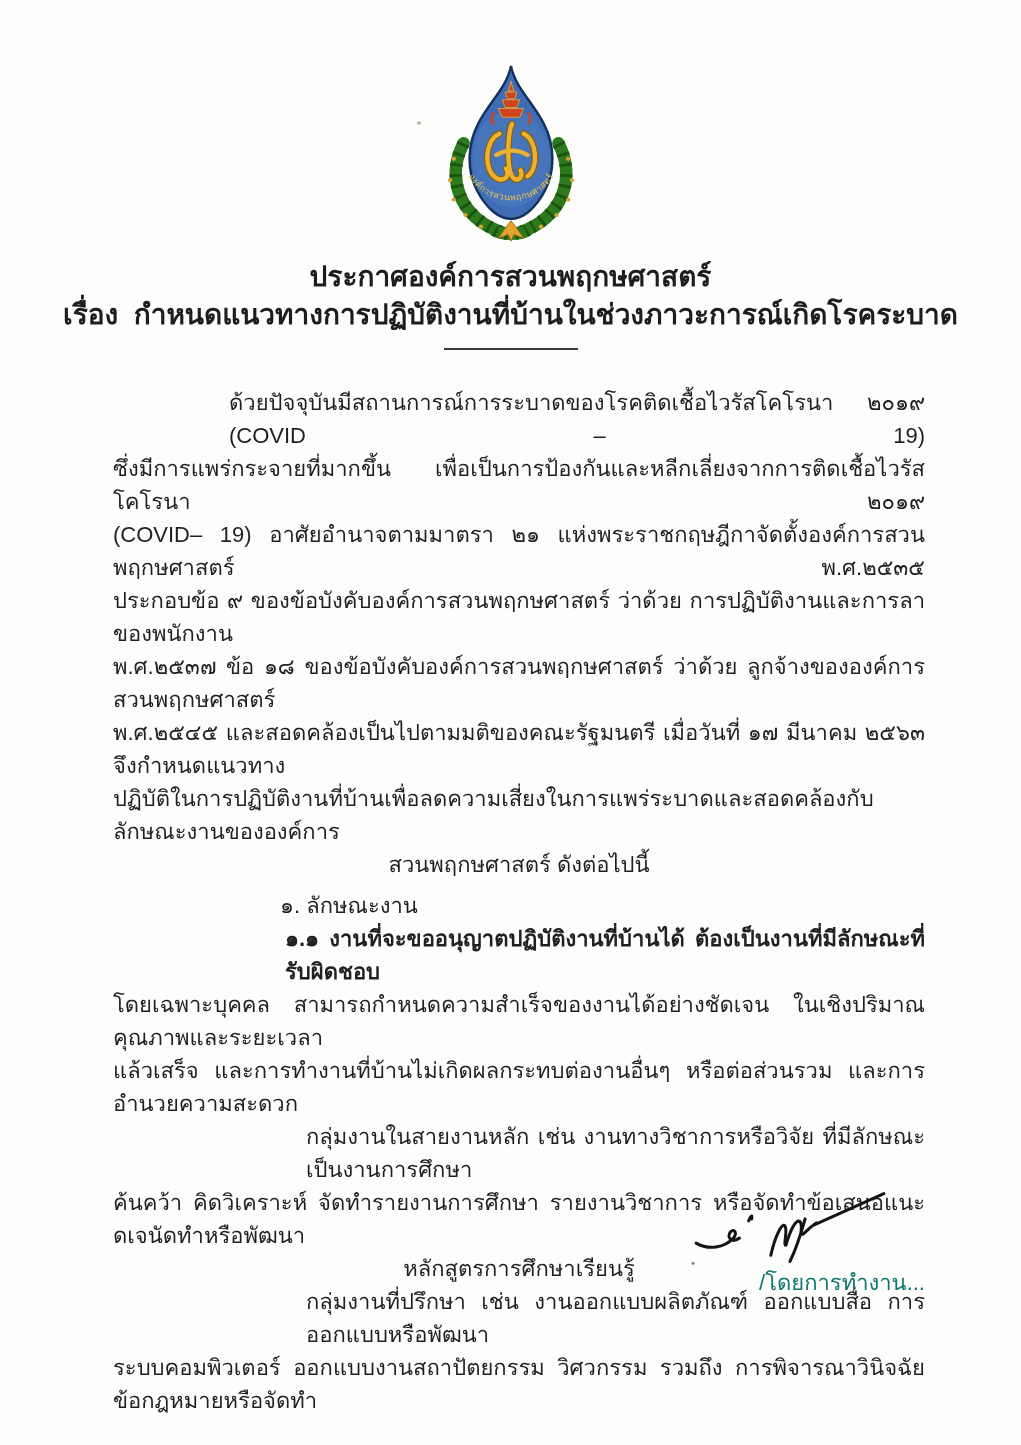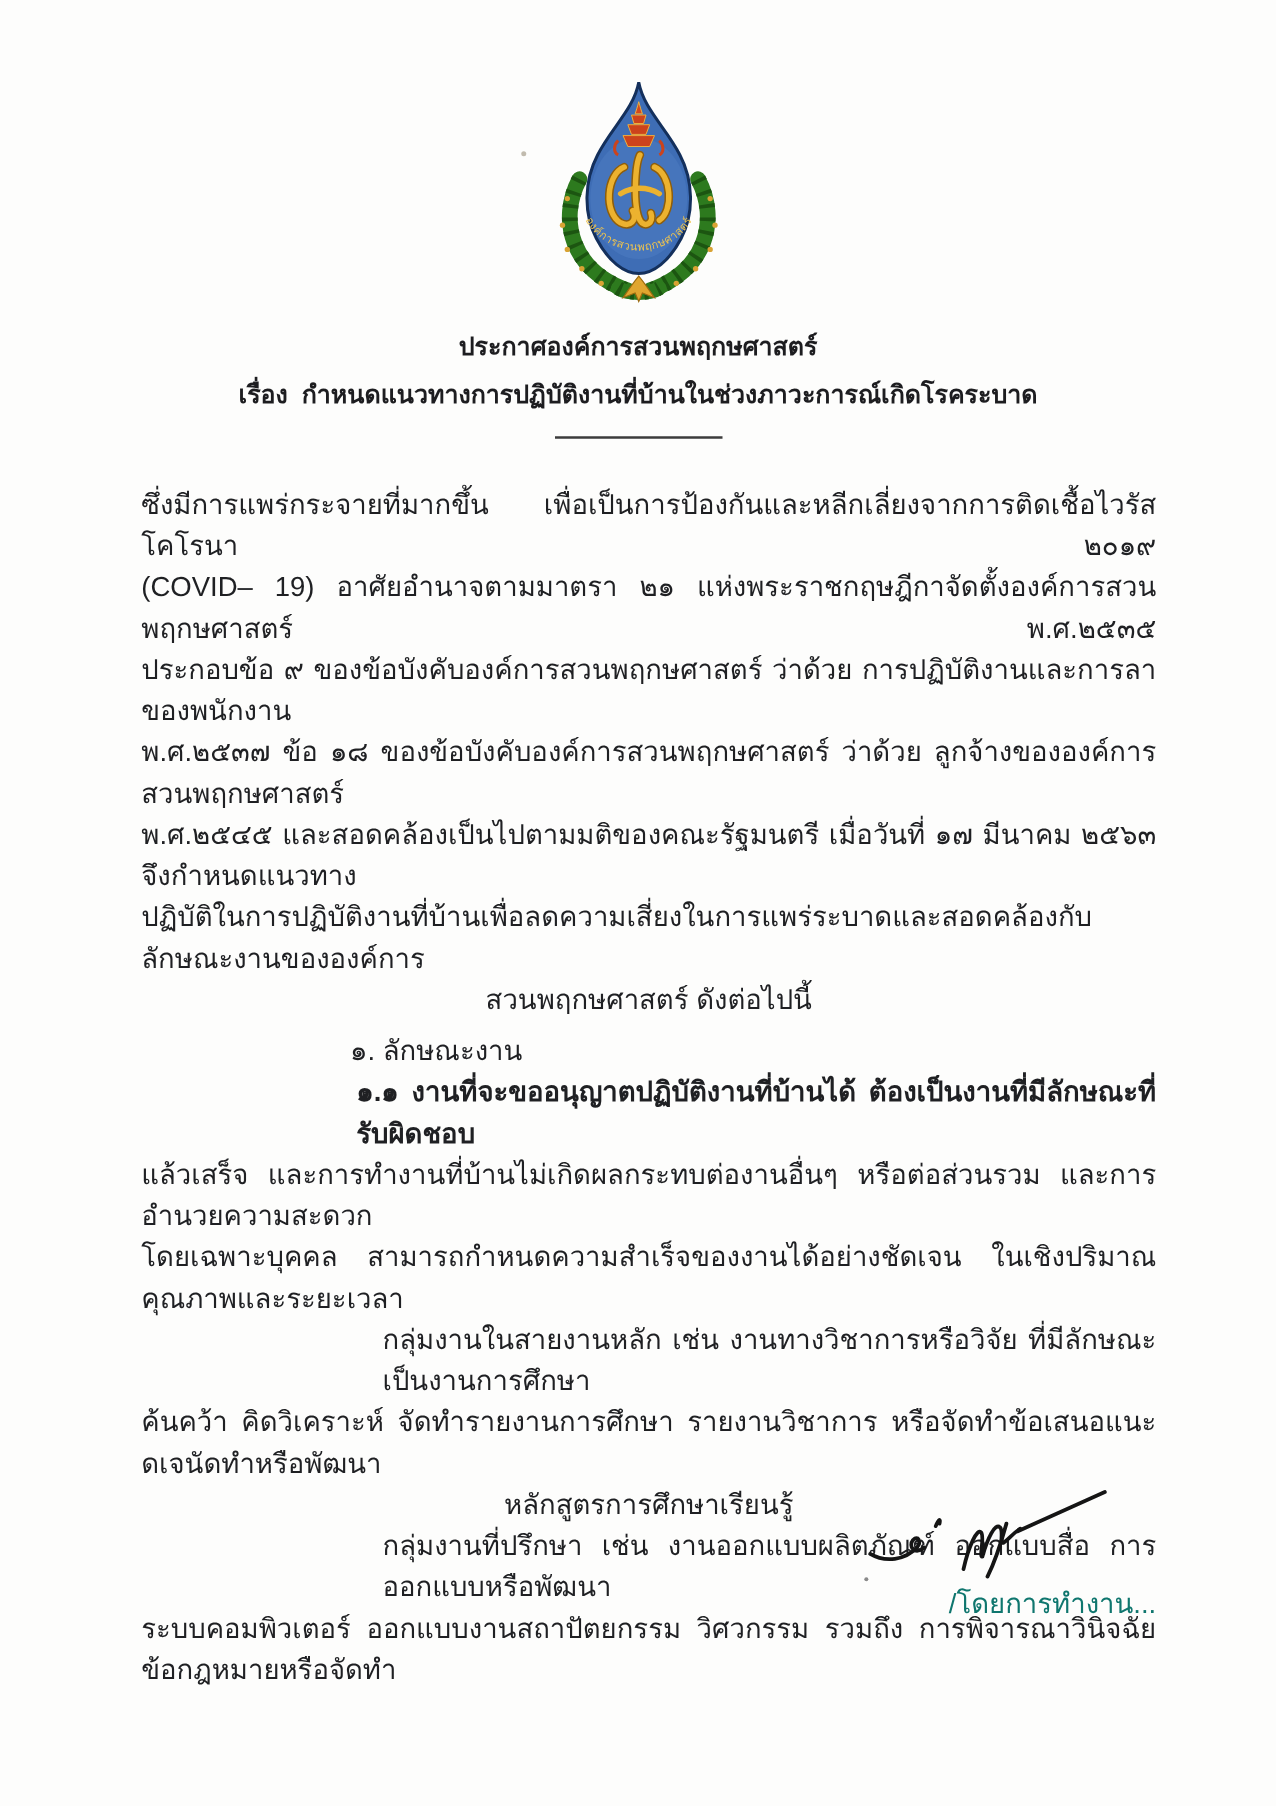--- a/index.html
+++ b/index.html
@@ -9,21 +9,21 @@
     background:#fdfdfc;
     font-family:"Liberation Sans","DejaVu Sans",sans-serif;
     color:#1f2023;
     overflow:hidden;
   }
   .logo-row { padding-top:62px; text-align:center; }
   .emblem { width:146px; height:184px; display:inline-block; }
   .speck { position:absolute; left:417px; top:121px; width:4px; height:4px;
            border-radius:50%; background:#9a8f7a; opacity:.6; }
   .title1, .title2 {
-    text-align:center; font-weight:bold; font-size:20px; line-height:38px;
+    text-align:center; font-weight:bold; font-size:28px; line-height:38px;
     color:#1d1d20;
   }
   .title1 { margin-top:8px; }
   .title2 { white-space:pre-wrap; }
   .rule { width:134px; border-top:2px solid #3c3c3c; margin:14px auto 0 auto; }
   .bodytext {
     margin:36px 96px 0 113px;
     font-size:22px; line-height:33px;
   }
   .jline { text-align:justify; text-align-last:justify; }
@@ -108,33 +108,34 @@
         <path d="M75,164 C70,170 66,176 62,182 L72,178 L75,185 L78,178 L88,182 C84,176 80,170 75,164 Z" fill="#e0a62f" stroke="#9c6b10" stroke-width="1"></path>
       </g>
     </svg>
   </div>
 
   <div class="title1">ประกาศองค์การสวนพฤกษศาสตร์</div>
   <div class="title2">เรื่อง  กำหนดแนวทางการปฏิบัติงานที่บ้านในช่วงภาวะการณ์เกิดโรคระบาด</div>
   <div class="rule"></div>
 
   <div class="bodytext">
+    <div class="jline indent1">ด้วยปัจจุบันมีสถานการณ์การระบาดของโรคติดเชื้อไวรัสโคโรนา ๒๐๑๙ (COVID – 19)</div>
     <div class="jline">ซึ่งมีการแพร่กระจายที่มากขึ้น เพื่อเป็นการป้องกันและหลีกเลี่ยงจากการติดเชื้อไวรัสโคโรนา ๒๐๑๙</div>
     <div class="jline">(COVID– 19) อาศัยอำนาจตามมาตรา ๒๑ แห่งพระราชกฤษฎีกาจัดตั้งองค์การสวนพฤกษศาสตร์ พ.ศ.๒๕๓๕</div>
     <div class="jline">ประกอบข้อ ๙ ของข้อบังคับองค์การสวนพฤกษศาสตร์ ว่าด้วย การปฏิบัติงานและการลาของพนักงาน</div>
     <div class="jline">พ.ศ.๒๕๓๗  ข้อ ๑๘ ของข้อบังคับองค์การสวนพฤกษศาสตร์ ว่าด้วย ลูกจ้างขององค์การสวนพฤกษศาสตร์</div>
     <div class="jline">พ.ศ.๒๕๔๕ และสอดคล้องเป็นไปตามมติของคณะรัฐมนตรี เมื่อวันที่ ๑๗ มีนาคม ๒๕๖๓ จึงกำหนดแนวทาง</div>
     <div class="jline">ปฏิบัติในการปฏิบัติงานที่บ้านเพื่อลดความเสี่ยงในการแพร่ระบาดและสอดคล้องกับลักษณะงานขององค์การ</div>
     <div class="lline">สวนพฤกษศาสตร์ ดังต่อไปนี้</div>
 
     <div class="heading">๑. ลักษณะงาน</div>
 
     <div class="jline indent2 bold">๑.๑ งานที่จะขออนุญาตปฏิบัติงานที่บ้านได้ ต้องเป็นงานที่มีลักษณะที่รับผิดชอบ</div>
+    <div class="jline">โดยเฉพาะบุคคล สามารถกำหนดความสำเร็จของงานได้อย่างชัดเจน ในเชิงปริมาณ คุณภาพและระยะเวลา</div>
     <div class="jline">แล้วเสร็จ และการทำงานที่บ้านไม่เกิดผลกระทบต่องานอื่นๆ หรือต่อส่วนรวม และการอำนวยความสะดวก</div>
-    <div class="jline">โดยเฉพาะบุคคล สามารถกำหนดความสำเร็จของงานได้อย่างชัดเจน ในเชิงปริมาณ คุณภาพและระยะเวลา</div>
 
     <div class="jline indent3">กลุ่มงานในสายงานหลัก เช่น งานทางวิชาการหรือวิจัย ที่มีลักษณะเป็นงานการศึกษา</div>
     <div class="jline">ค้นคว้า คิดวิเคราะห์ จัดทำรายงานการศึกษา รายงานวิชาการ หรือจัดทำข้อเสนอแนะ ดเจนัดทำหรือพัฒนา</div>
     <div class="lline">หลักสูตรการศึกษาเรียนรู้</div>
 
     <div class="jline indent3">กลุ่มงานที่ปรึกษา เช่น งานออกแบบผลิตภัณฑ์ ออกแบบสื่อ การออกแบบหรือพัฒนา</div>
     <div class="jline">ระบบคอมพิวเตอร์ ออกแบบงานสถาปัตยกรรม วิศวกรรม รวมถึง การพิจารณาวินิจฉัยข้อกฎหมายหรือจัดทำ</div>
 
   </div>
 

